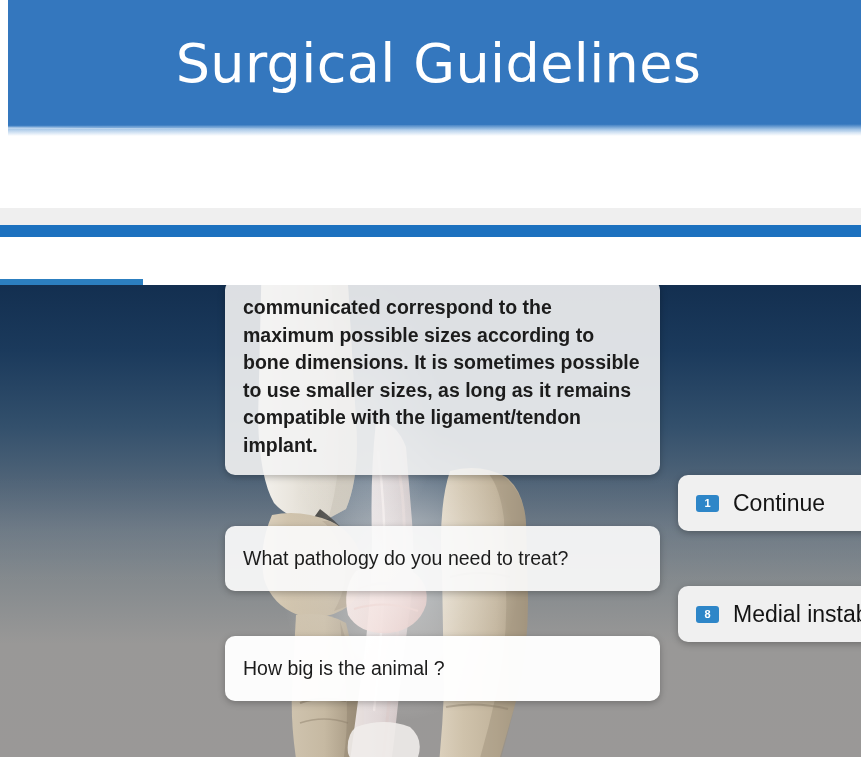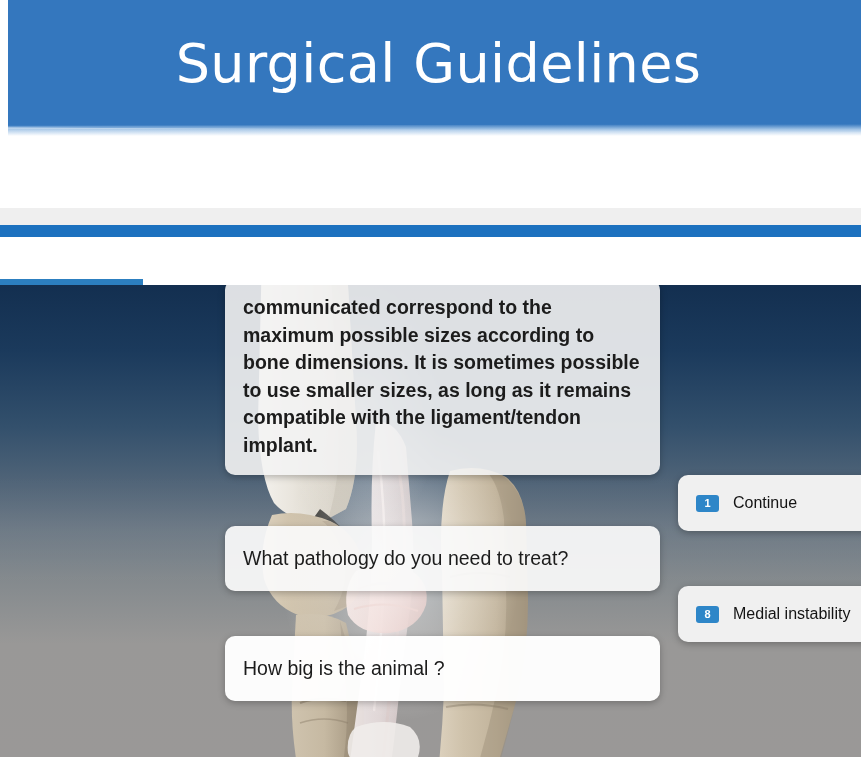--- a/index.html
+++ b/index.html
@@ -192,21 +192,21 @@
     font-size: 11px;
     font-weight: 700;
     display: flex;
     align-items: center;
     justify-content: center;
     margin-right: 14px;
     padding: 0 3px;
     box-sizing: border-box;
   }
   .option-label {
-    font-size: 16px;
+    font-size: 23px;
     color: #141414;
     white-space: nowrap;
     line-height: 1;
   }
 </style>
 </head>
 <body>
 
 <div class="banner">
   <div class="banner-fill"></div>

